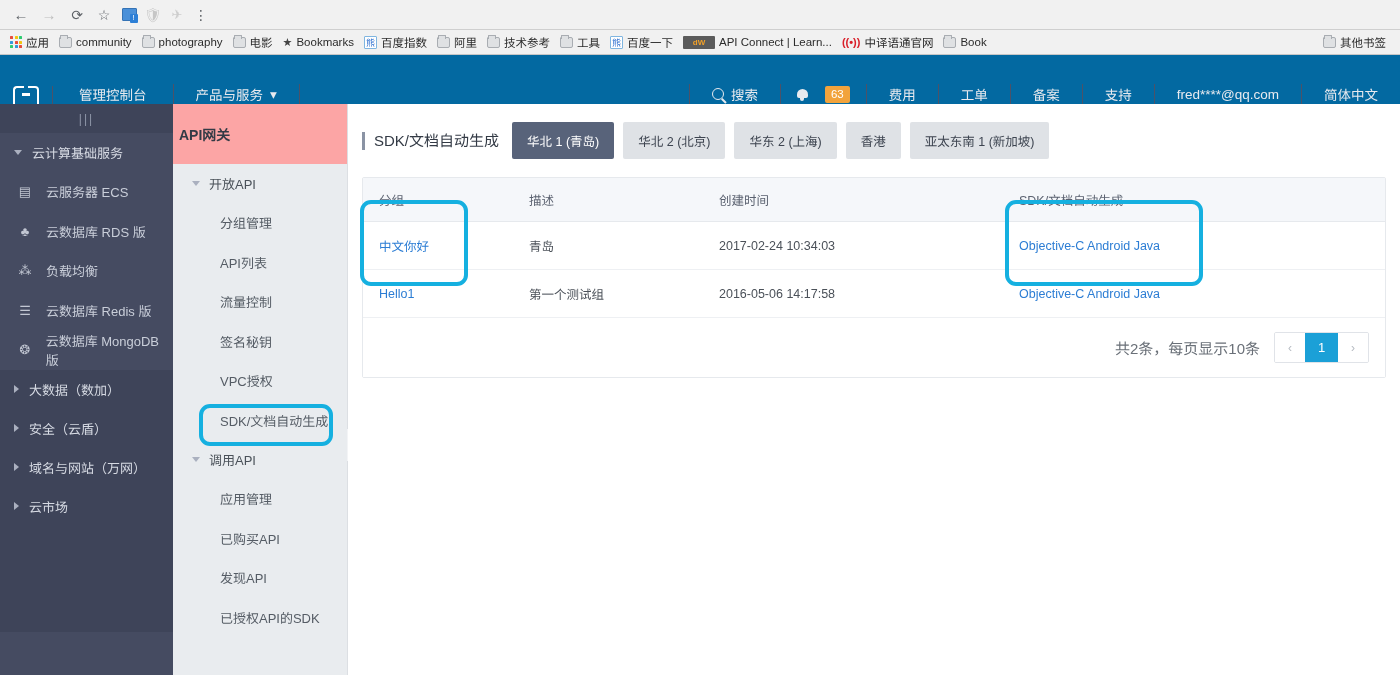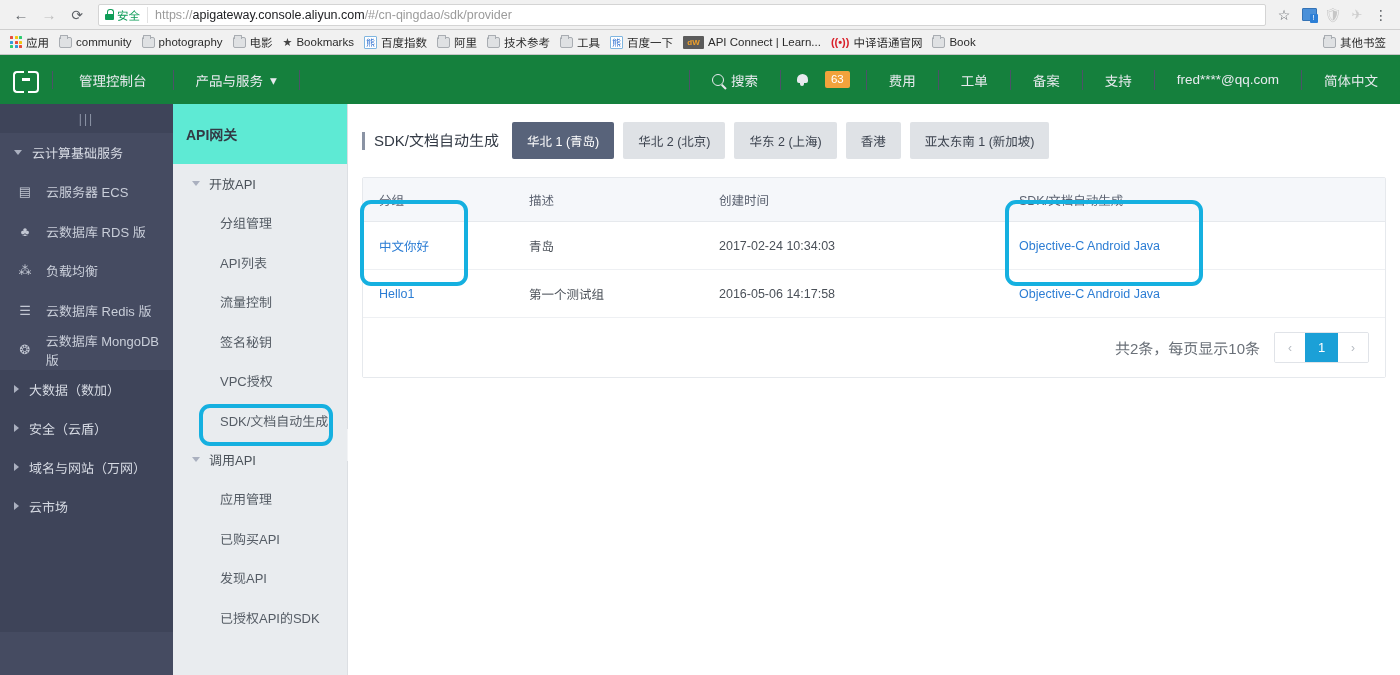--- a/index.html
+++ b/index.html
@@ -103,32 +103,32 @@
     content:''; position:absolute; top:-3px; left:0px; width:6px; height:3px;
     background:#dfe1e3; border:1px solid #a9adb2; border-bottom:none; border-radius:1px 1px 0 0;
   }
   .star-ic { color: #444; font-size: 11px; }
   .baidu-ic {
     width: 13px; height: 13px; background: #ffffff; border:1px solid #7fb5e0;
     display:flex; align-items:center; justify-content:center;
     color:#2d6fd0; font-size: 9px; border-radius: 1px;
   }
   .dw-ic {
-    width: 21px; height: 13px; background: #5b5b5b; color: #f0a02a;
+    width: 32px; height: 13px; background: #5b5b5b; color: #f0a02a;
     font-size: 8px; display:flex; align-items:center; justify-content:center;
     border-radius: 1px; font-weight: bold;
   }
   .red-ic { color: #d9202a; font-size: 11px; font-weight: bold; }
   .bm-right { position: absolute; right: 8px; display:flex; align-items:center; gap:4px; }
 
   
   .console-top {
     height: 49px; width: 1400px;
-    background: #15803d;
-    display: flex; align-items: center;
+    background: #0369a1;
+    display: flex; align-items: flex-end;
     color: #ffffff;
   }
   .logo-cell {
     width: 53px; display:flex; align-items:center; justify-content:center;
     border-right: 1px solid #4c5268;
   }
   .logo-mark {
     width: 26px; height: 18px; position: relative;
   }
   .logo-mark::before, .logo-mark::after {
@@ -203,23 +203,23 @@
     color:#c2c7d3; font-size: 13px; }
   .sb-sub-wrap { background: #454b61; }
   .sb-bottom-fill { position:absolute; left:0; right:0; bottom:0; top: 528px; background:#454b61; }
 
   
   .sidebar-light {
     width: 175px; background: #e9ecef; flex-shrink: 0;
     position: relative; border-right: 1px solid #dcdfe3;
   }
   .sl-title {
-    height: 60px; display:flex; align-items:center; padding-left: 13px;
+    height: 60px; display:flex; align-items:center; padding-left: 6px;
     font-size: 14px; font-weight: bold; color: #333a45;
-    background: #5eead4;
+    background: #fca5a5;
   }
   .sl-group {
     height: 39px; display:flex; align-items:center; gap: 9px;
     padding-left: 19px; font-size: 13px; color: #4a5159;
   }
   .sl-item {
     height: 39.5px; display:flex; align-items:center;
     padding-left: 47px; font-size: 13px; color: #555c65;
   }
   .hl-box {
@@ -297,27 +297,20 @@
     font-family: "Liberation Sans", sans-serif;
   }
 </style>
 </head>
 <body>
 
 <div class="browser-toolbar">
   <div class="nav-btn">←</div>
   <div class="nav-btn disabled">→</div>
   <div class="nav-btn reload-btn">⟳</div>
-  <div class="omnibox">
-    <div class="secure-badge">
-      <span class="lock-glyph"></span>
-      <span>安全</span>
-    </div>
-    <div class="url-text"><span>https://</span><span class="u-strong">apigateway.console.aliyun.com</span><span>/#/cn-qingdao/sdk/provider</span></div>
-  </div>
   <div class="star-btn">☆</div>
   <div class="tb-icon">
       <span class="ext-blue"></span>
     </div>
   <div class="tb-icon shield-ic">🛡</div>
   <div class="tb-icon plug-ic">✈</div>
   <div class="tb-icon menu-dots">⋮</div>
 </div>
 
 <div class="bookmarks-bar">

